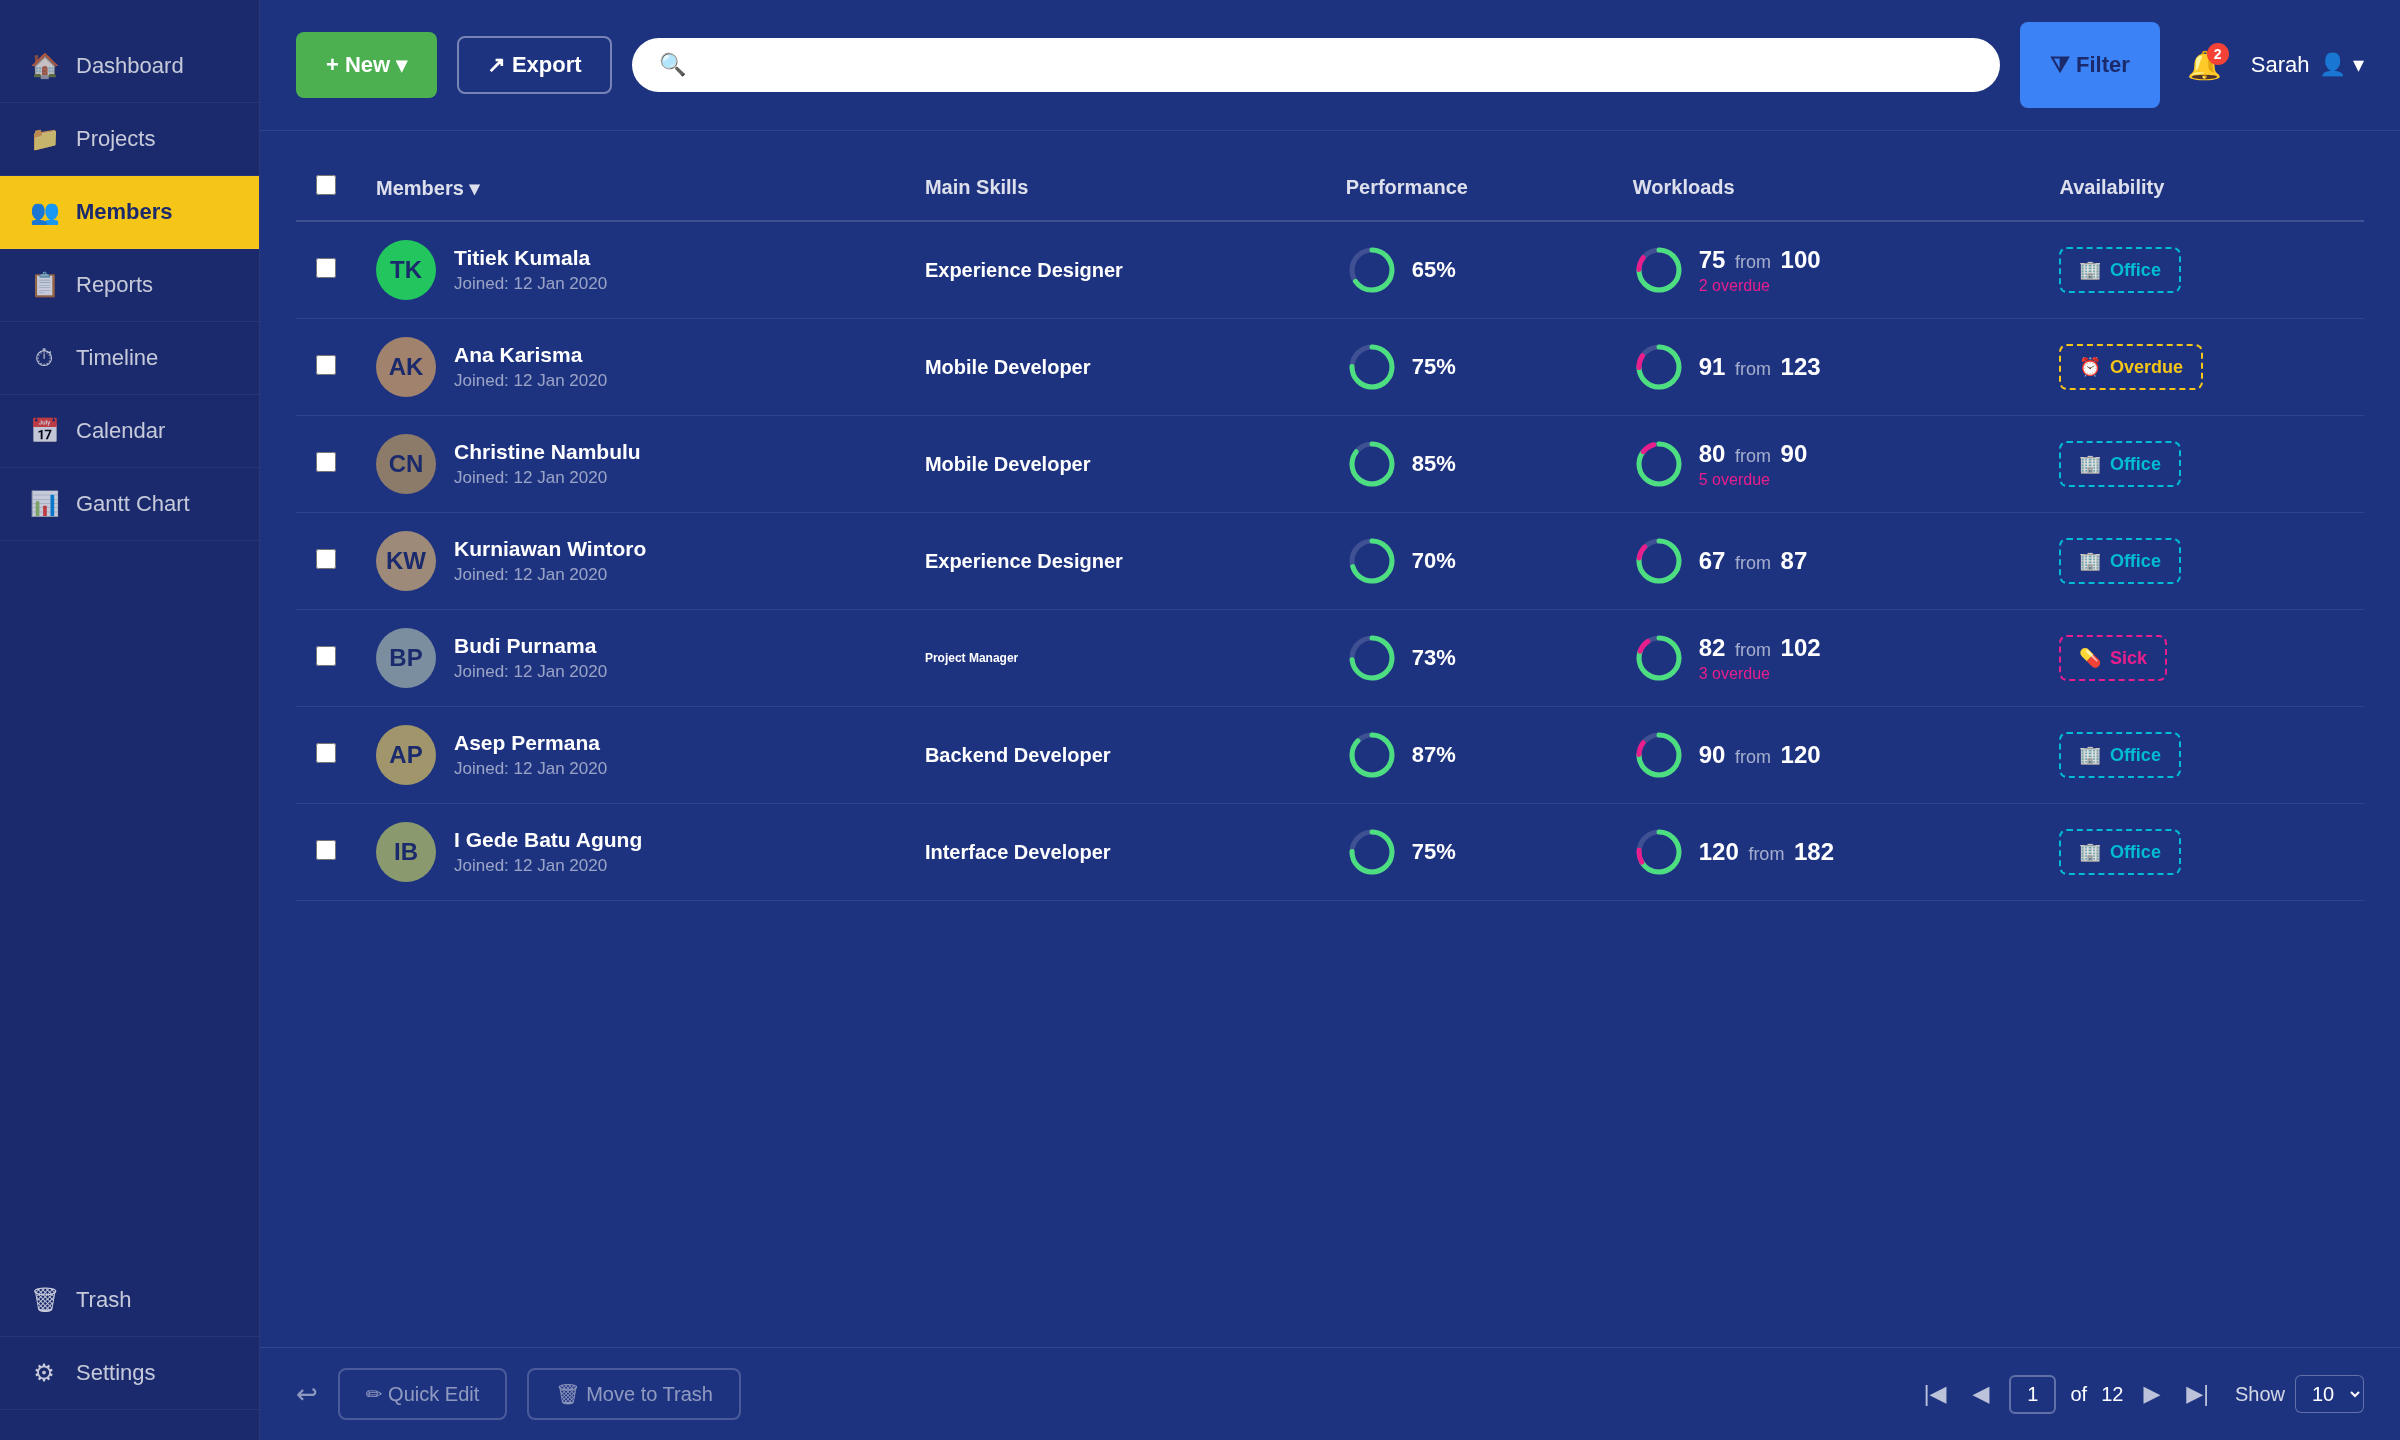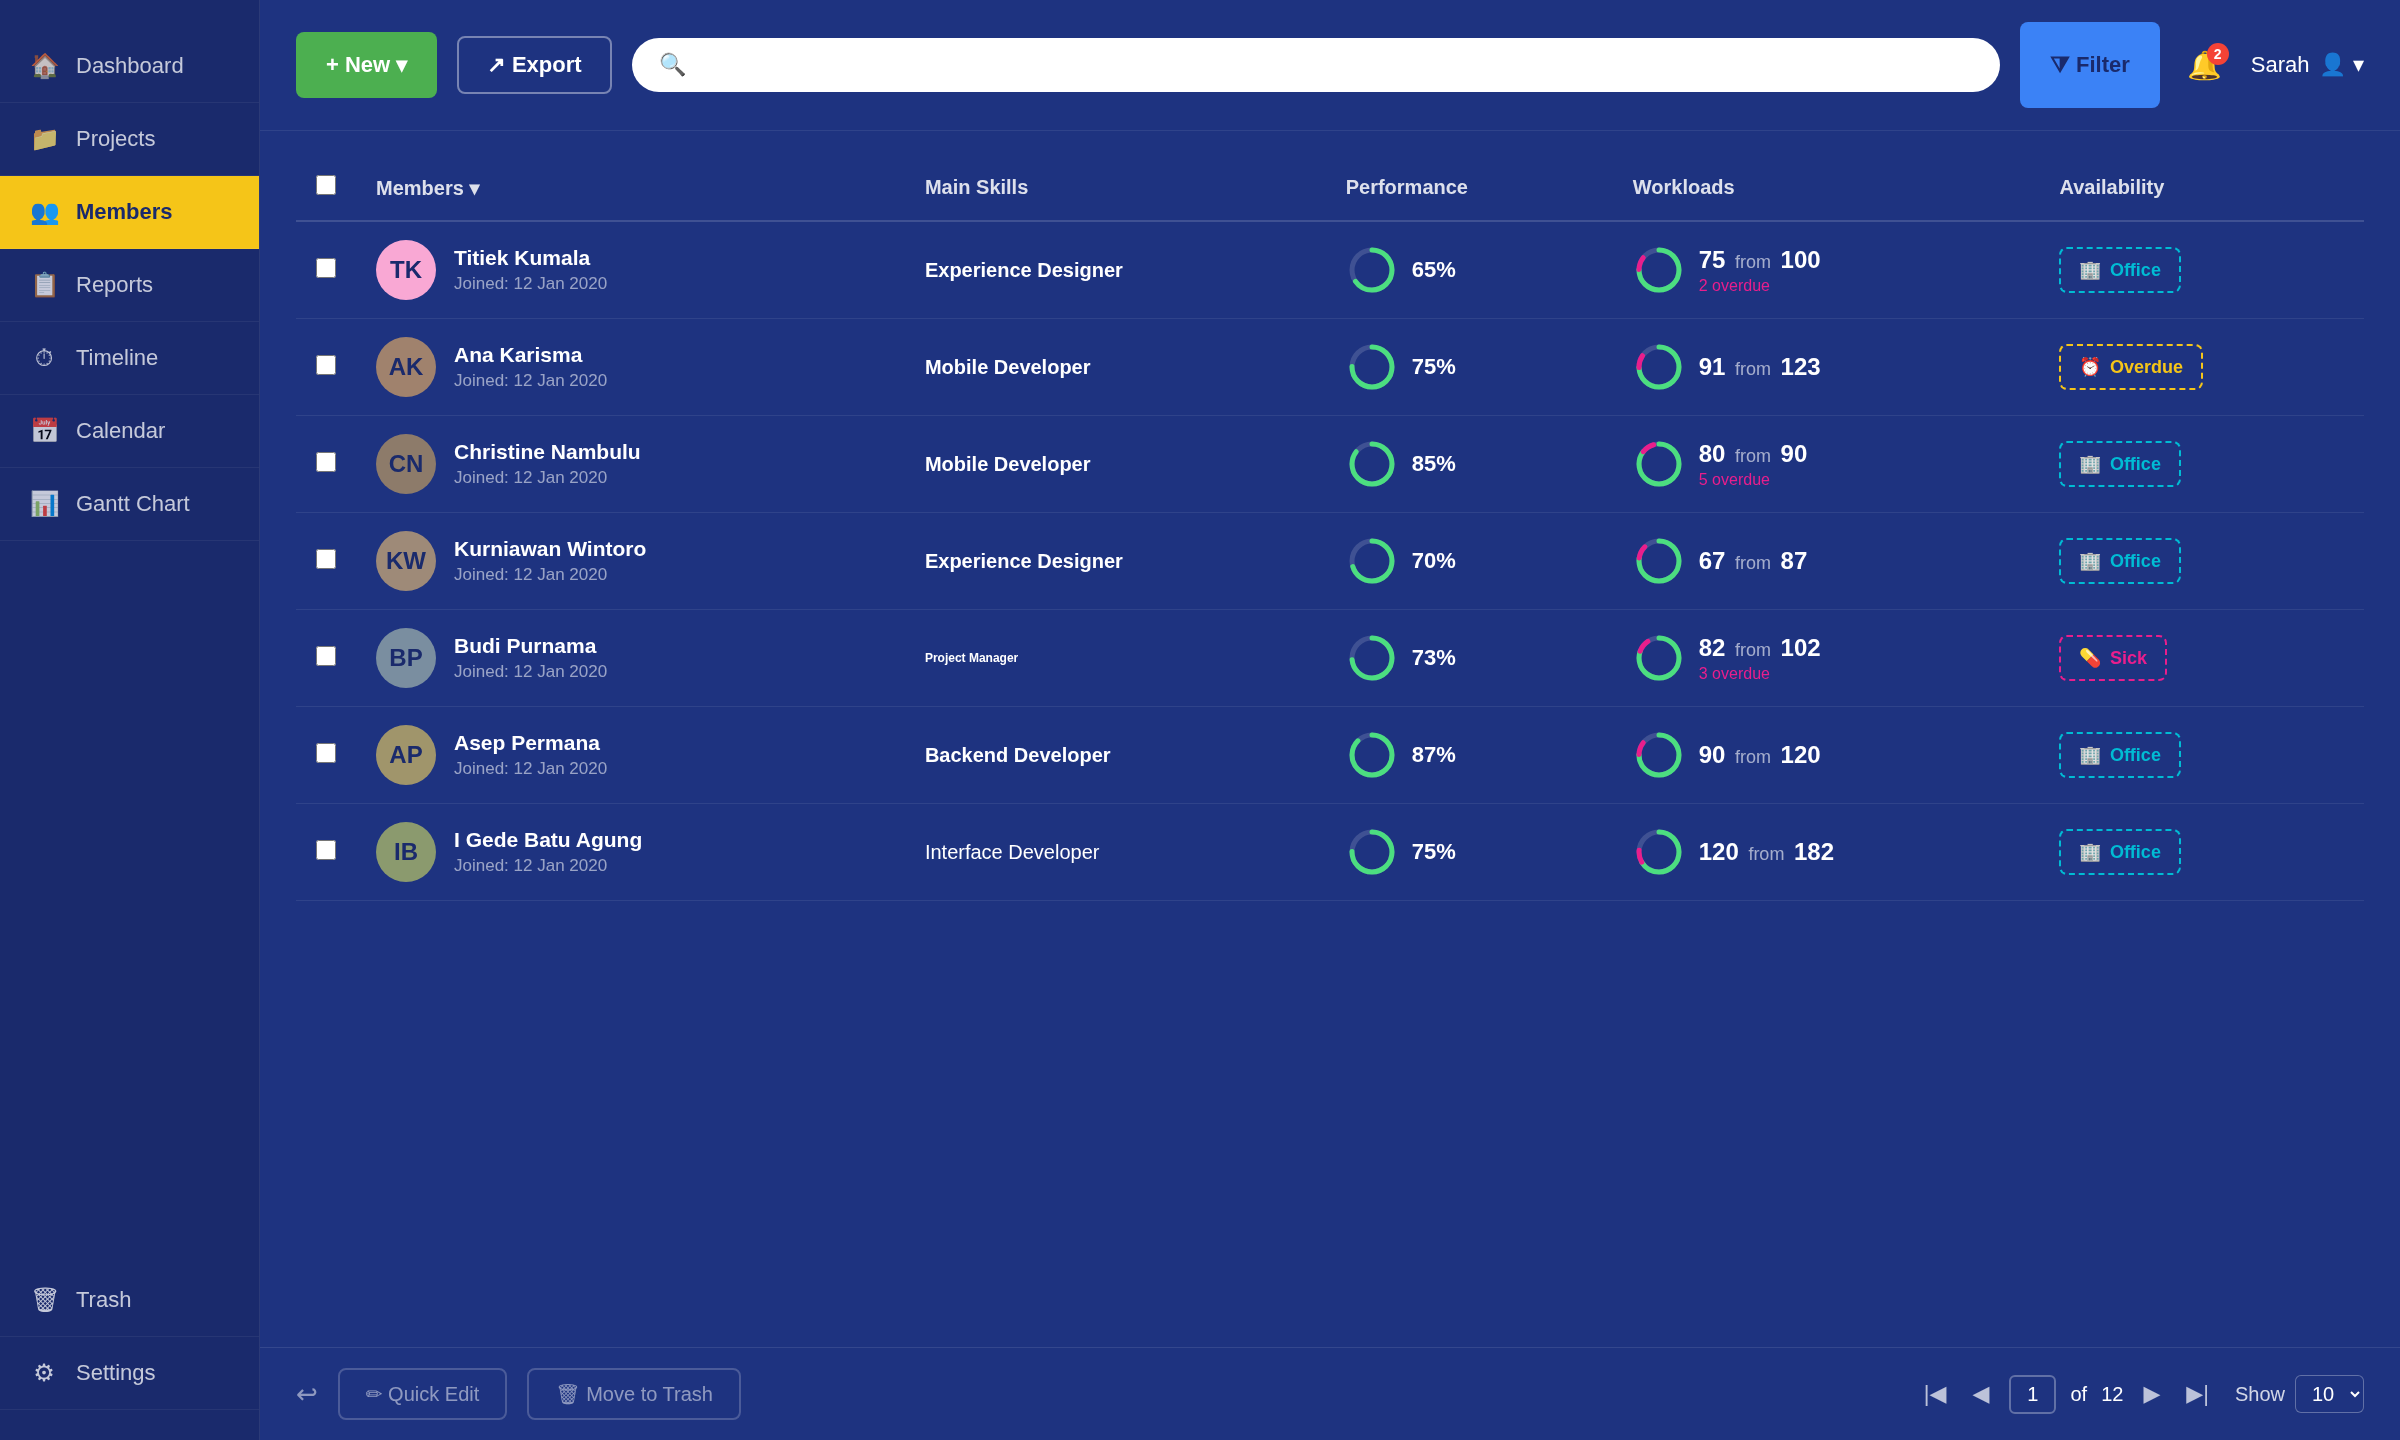--- a/index.html
+++ b/index.html
@@ -329,21 +329,21 @@
     }
 
     input[type="checkbox"] {
       width: 20px;
       height: 20px;
       cursor: pointer;
       accent-color: #4caf50;
     }
 
     
-    .av-1 { background: #f9a8d4; }
+    .av-1 { background: #22c55e; }
     .av-2 { background: #a0826d; }
     .av-3 { background: #8d7b6a; }
     .av-4 { background: #9e8a78; }
     .av-5 { background: #7a8ea0; }
     .av-6 { background: #a0956b; }
     .av-7 { background: #8b9a6e; }
   </style>
 </head>
 <body>
 
@@ -719,21 +719,21 @@
     </td>
     <td>
       <div class="member-cell">
         <div class="avatar av-7">IB</div>
         <div>
           <div class="member-name">I Gede Batu Agung</div>
           <div class="member-joined">Joined: 12 Jan 2020</div>
         </div>
       </div>
     </td>
-    <td style="font-size:20px;font-weight:400;">Interface Developer</td>
+    <td style="font-size:20px;font-weight:700;">Interface Developer</td>
     <td>
       <div class="progress-cell">
         <svg width="52" height="52" viewBox="0 0 52 52">
     <circle cx="26" cy="26" r="20" fill="none" stroke="rgba(255,255,255,0.15)" stroke-width="5"></circle>
     <circle cx="26" cy="26" r="20" fill="none" stroke="#4cde80" stroke-width="5" stroke-dasharray="94.24777960769379 125.66370614359172" stroke-dashoffset="0" transform="rotate(-90 26 26)" stroke-linecap="round"></circle>
   </svg>
         <span>75%</span>
       </div>
     </td>
     <td>

